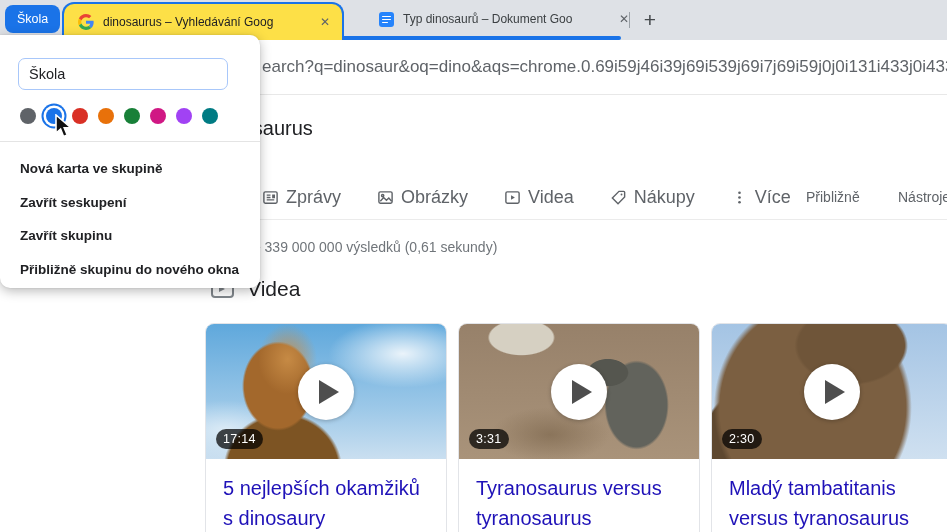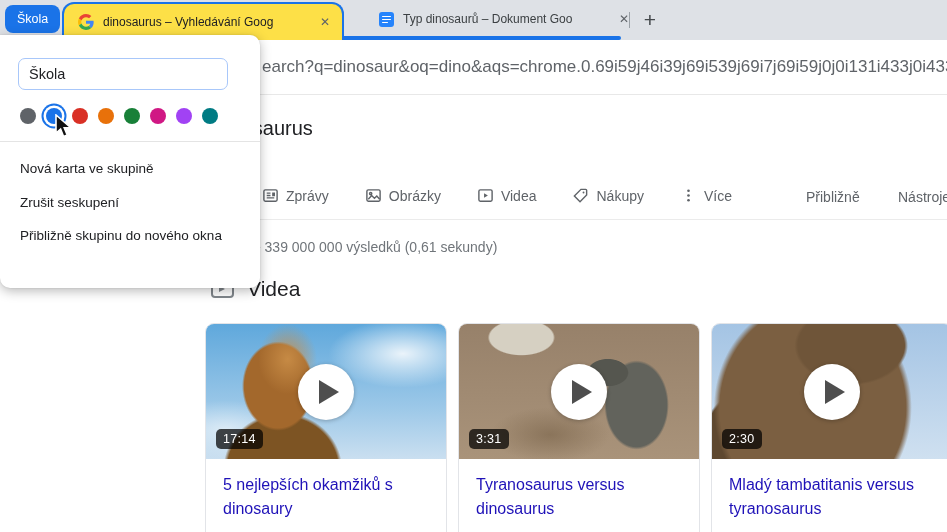--- a/index.html
+++ b/index.html
@@ -30,21 +30,21 @@
   .docs-icon i{position:absolute;left:3px;right:3px;height:1.6px;background:#fff;border-radius:1px;}
   .docs-icon i:nth-child(1){top:4px;} .docs-icon i:nth-child(2){top:7px;} .docs-icon i:nth-child(3){top:10px;right:6px;}
   .tab-separator{position:absolute;left:629px;top:12px;width:1px;height:16px;background:#9aa0a6;z-index:2;}
   .new-tab{position:absolute;left:638px;top:8px;width:24px;height:24px;z-index:2;
     color:#45494d;font-size:21px;font-weight:400;display:flex;align-items:center;justify-content:center;}
   
   .toolbar{position:absolute;left:0;top:40px;width:947px;height:54px;background:#fff;border-bottom:1px solid #e8e8e8;}
   .url-text{position:absolute;left:262px;top:0;height:54px;line-height:54px;font-size:17px;color:#5f6368;white-space:nowrap;}
   
   .search-query{position:absolute;left:215px;top:117px;font-size:20px;color:#202124;}
-  .nav-row{position:absolute;left:262px;top:187px;display:flex;gap:36px;align-items:center;color:#5f6368;font-size:14px;}
+  .nav-row{position:absolute;left:262px;top:187px;display:flex;gap:36px;align-items:center;color:#5f6368;font-size:18px;}
   .nav-item{display:flex;align-items:center;gap:7px;}
   .nav-item svg{display:block;}
   .nav-right{position:absolute;top:189px;font-size:14px;color:#5f6368;white-space:nowrap;}
   .nav-right.settings{left:806px;} .nav-right.tools{left:898px;}
   .nav-divider{position:absolute;left:0;top:219px;width:947px;height:1px;background:#ebebeb;}
   .result-stats{position:absolute;left:207px;top:239px;font-size:14px;color:#70757a;white-space:nowrap;}
   .videos-heading{position:absolute;left:211px;top:277px;display:flex;align-items:center;gap:13px;}
   .videos-heading-icon{width:19px;height:13px;border:2px solid #80868b;border-radius:4px;position:relative;}
   .videos-heading-icon::after{content:"";position:absolute;left:6px;top:3px;border-left:6px solid #80868b;
     border-top:3.5px solid transparent;border-bottom:3.5px solid transparent;}
@@ -68,33 +68,33 @@
   .thumb-c{background:
     radial-gradient(ellipse 86px 60px at 58% 16%,#6f5539 62%,rgba(111,85,57,0) 66%),
     radial-gradient(ellipse 150px 165px at 42% 62%,#7b5f41 62%,rgba(123,95,65,0) 66%),
     radial-gradient(ellipse 60px 80px at 12% 90%,#5e4830 62%,rgba(94,72,48,0) 66%),
     linear-gradient(180deg,#a4c4e4,#cfe0f0);}
   .play-button{position:absolute;left:50%;top:50%;width:56px;height:56px;margin:-28px 0 0 -28px;
     background:#fff;border-radius:50%;box-shadow:0 1px 4px rgba(0,0,0,.25);display:flex;align-items:center;justify-content:center;}
   .play-button::after{content:"";border-left:20px solid #4e4e4e;border-top:12px solid transparent;
     border-bottom:12px solid transparent;margin-left:6px;}
   .duration-badge{position:absolute;left:10px;bottom:10px;background:rgba(0,0,0,.72);color:#fff;
-    font-size:12.5px;padding:3px 7px;border-radius:5px;letter-spacing:.3px;}
-  .video-title{padding:14px 17px 0;font-size:16px;line-height:1.5;color:#1f12b8;}
+    font-size:12.5px;padding:3px 7px;border-radius:10px;letter-spacing:.3px;}
+  .video-title{padding:14px 17px 0;font-size:20px;line-height:1.5;color:#1f12b8;}
   
   .popup{position:absolute;left:0;top:35px;width:260px;height:253px;background:#fff;z-index:10;
     border-radius:0 10px 10px 10px;box-shadow:0 3px 12px rgba(0,0,0,.28),0 0 2px rgba(0,0,0,.12);}
   .group-name-input{display:block;margin:23px 0 0 18px;width:188px;height:30px;border:1.5px solid #a8c7fa;
     border-radius:7px;font-size:14.5px;color:#202124;padding:0 10px;outline:none;
     font-family:"Liberation Sans","DejaVu Sans",sans-serif;}
   .swatches{display:flex;gap:10px;margin:15px 0 0 20px;align-items:center;height:22px;}
   .swatch{width:16px;height:16px;border-radius:50%;flex:0 0 auto;}
   .swatch.selected{box-shadow:0 0 0 2.5px #fff,0 0 0 4.5px #1a73e8;}
   .menu-divider{margin-top:14px;height:1px;background:#e4e4e4;}
-  .menu-items{margin-top:10px;}
+  .menu-items{margin-top:10px;font-weight:bold;}
   .menu-item{line-height:33.5px;padding-left:20px;font-size:13.5px;color:#202124;white-space:nowrap;}
   .cursor{position:absolute;left:52px;top:114px;z-index:11;}
 </style>
 </head>
 <body>
 
 <div class="tabstrip">
   <div class="group-underline" style="background-color: rgb(26, 115, 232);"></div>
 
   <div class="group-chip" style="background-color: rgb(26, 115, 232);">
@@ -188,21 +188,21 @@
       <div class="play-button"></div>
       <div class="duration-badge">17:14</div>
     </div>
     <div class="video-title">5 nejlepších okamžiků s dinosaury</div>
   </div>
   <div class="card">
     <div class="thumb thumb-b">
       <div class="play-button"></div>
       <div class="duration-badge">3:31</div>
     </div>
-    <div class="video-title">Tyranosaurus versus dinosaurus</div>
+    <div class="video-title">Tyranosaurus versus tyranosaurus</div>
   </div>
   <div class="card">
     <div class="thumb thumb-c">
       <div class="play-button"></div>
       <div class="duration-badge">2:30</div>
     </div>
     <div class="video-title">Mladý tambatitanis versus tyranosaurus</div>
   </div>
 </div>
 
@@ -214,20 +214,21 @@
     <span class="swatch" style="background-color: rgb(217, 48, 37);"></span>
     <span class="swatch" style="background-color: rgb(232, 113, 10);"></span>
     <span class="swatch" style="background-color: rgb(24, 128, 56);"></span>
     <span class="swatch" style="background-color: rgb(208, 24, 132);"></span>
     <span class="swatch" style="background-color: rgb(161, 66, 244);"></span>
     <span class="swatch" style="background-color: rgb(0, 123, 131);"></span>
   </div>
   <div class="menu-divider"></div>
   <div class="menu-items">
     <div class="menu-item">Nová karta ve skupině</div>
-    <div class="menu-item">Zrušit seskupení</div>
+    <div class="menu-item">Zavřít seskupení</div>
+    <div class="menu-item">Zavřít skupinu</div>
     <div class="menu-item">Přibližně skupinu do nového okna</div>
   </div>
 </div>
 
 <svg class="cursor" width="24" height="26" viewBox="0 0 24 26">
   <path d="M4 1 L4 19 L8.6 15 L11.6 22.5 L15.2 21 L12.2 13.8 L18.5 13.5 Z" fill="#111" stroke="#fff" stroke-width="1.6"></path>
 </svg>
 
 </body></html>

